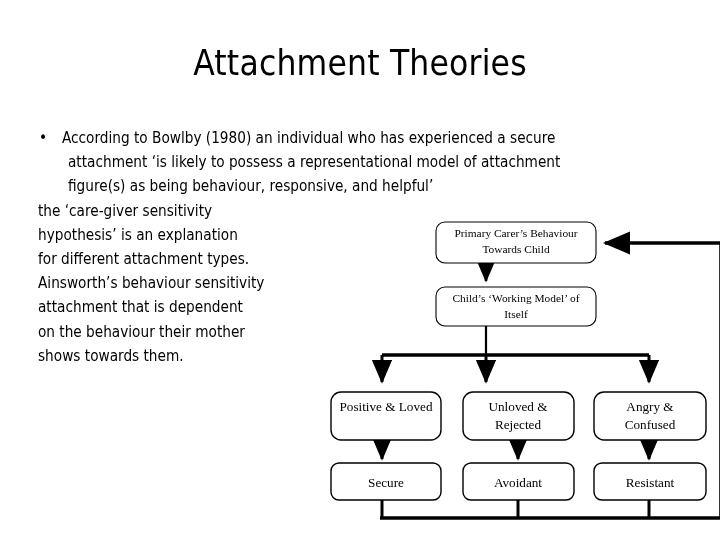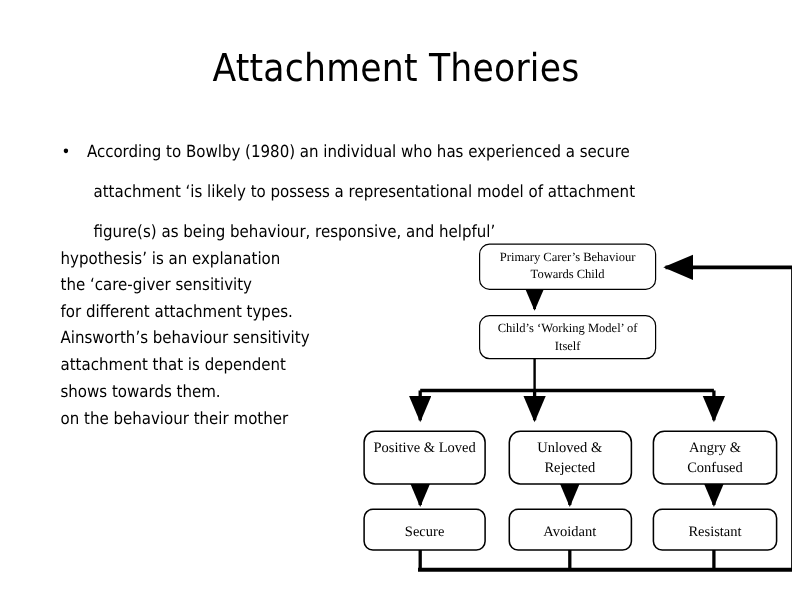--- a/index.html
+++ b/index.html
@@ -36,21 +36,21 @@
     font-weight: 400;
     letter-spacing: 0.2px;
     color: #000000;
     line-height: 1.1;
     white-space: nowrap;
   }
 
   
   #body-text {
     position: absolute;
-    left: 49px;
+    left: 32px;
     top: 126px;
     width: 340px;
     font-family: "Liberation Sans Narrow", "DejaVu Sans Condensed", "Liberation Sans", sans-serif;
     font-size: 15.2px;
     line-height: 24.2px;
     color: #000000;
   }
   #body-text .wide {
     width: 648px;
   }
@@ -75,21 +75,20 @@
     padding-left: 12px;
     box-sizing: border-box;
   }
   .cont {
     display: block;
     padding-left: 6px;
   }
   .p1-cont {
     display: block;
     padding-left: 36px;
-    margin-top: 12px;
   }
 
   
   #diagram {
     position: absolute;
     left: 316px;
     top: 210px;
     width: 420px;
     height: 330px;
   }
@@ -117,27 +116,27 @@
 
     <div class="para wide">
       <span class="bullet-row">
         <span class="bullet-dot">•</span><span>According to Bowlby (1980) an individual who has experienced a secure</span>
       </span>
       <span class="p1-cont">attachment ‘is likely to  possess a representational model of attachment</span>
       <span class="p1-cont">figure(s) as being behaviour, responsive, and helpful’</span>
     </div>
 
     <div class="para">
+      <span class="cont">the ‘care-giver sensitivity</span>
       <span class="cont">hypothesis’ is an explanation</span>
-      <span class="cont">the ‘care-giver sensitivity</span>
       <span class="cont">for different attachment types.</span>
       <span class="cont">Ainsworth’s behaviour sensitivity</span>
       <span class="cont">attachment that is dependent</span>
+      <span class="cont">on the behaviour their mother</span>
       <span class="cont">shows towards them.</span>
-      <span class="cont">on the behaviour their mother</span>
     </div>
 
   </div>
 
   <div id="diagram">
     <svg width="420" height="330" viewBox="0 0 420 330" xmlns="http://www.w3.org/2000/svg">
 
       <defs>
         <marker id="arrow" markerWidth="9" markerHeight="9" refX="7.4" refY="3.4" orient="auto" markerUnits="strokeWidth">
           <path d="M0,0 L8,3.4 L0,6.8 z" fill="#000000"></path>

